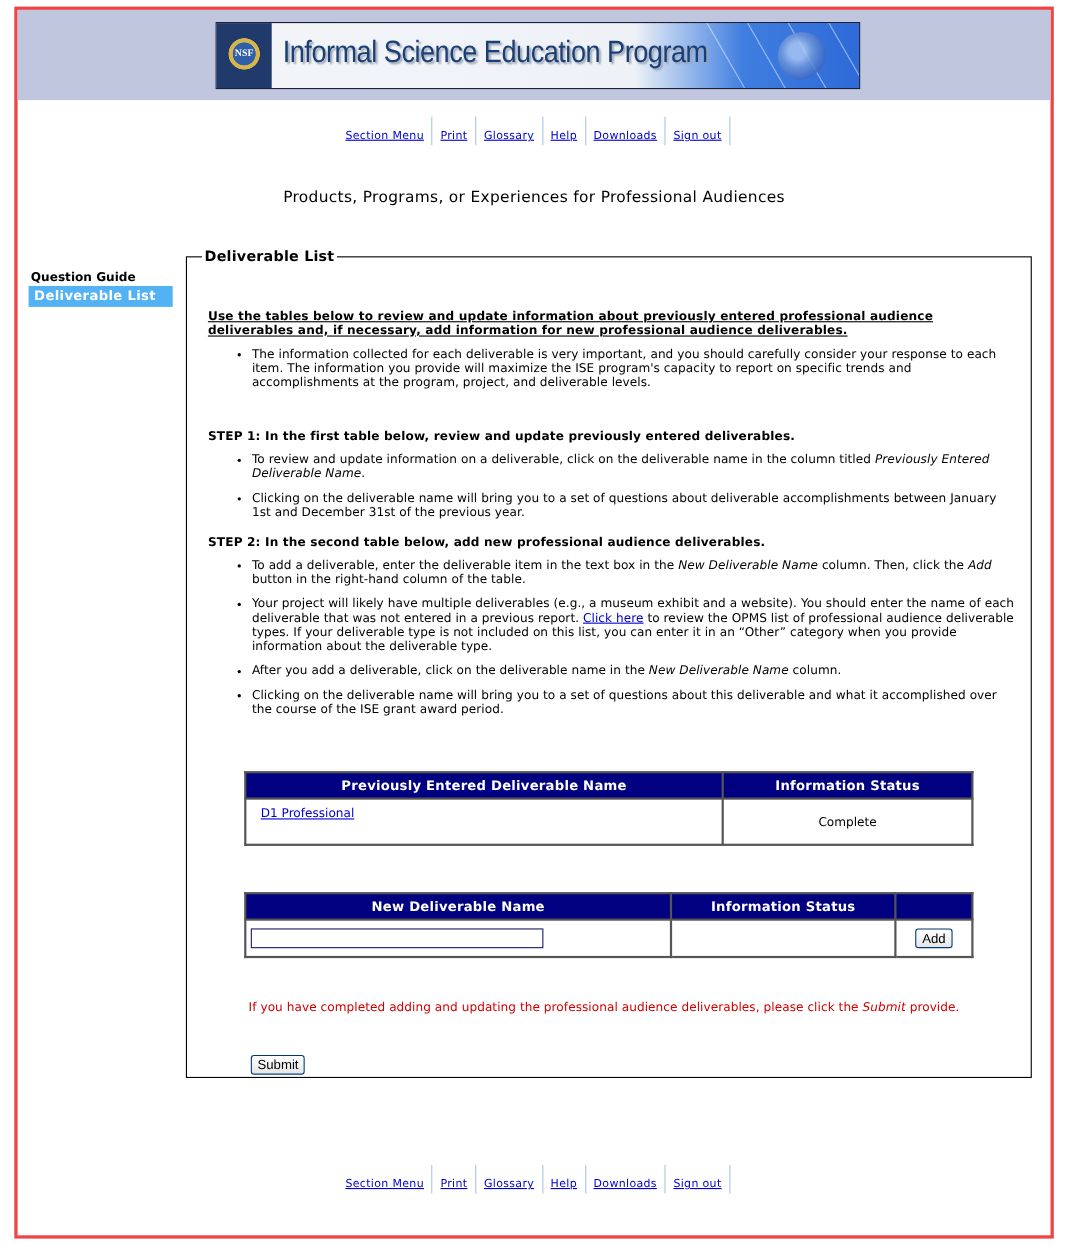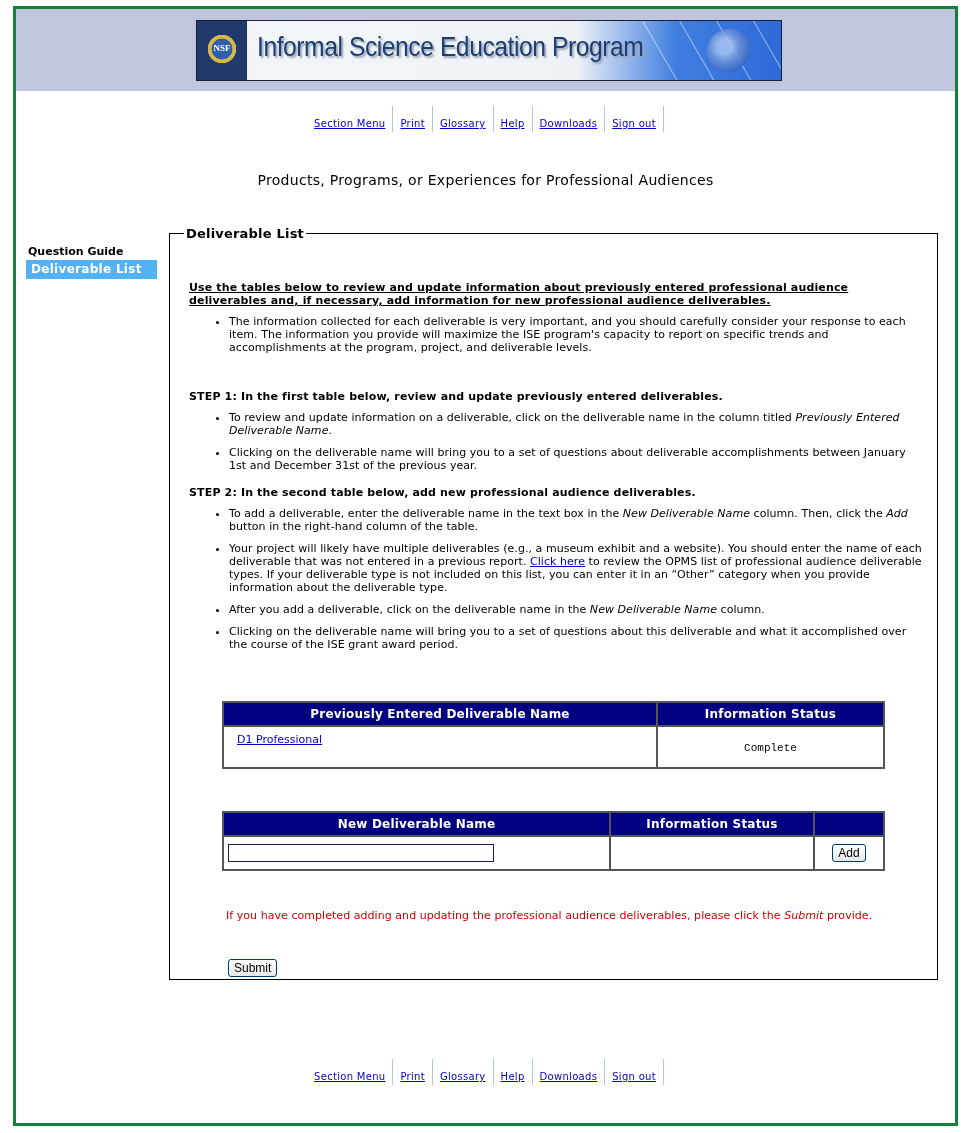--- a/index.html
+++ b/index.html
@@ -1,19 +1,19 @@
 <!DOCTYPE html>
 <html><head>
 <meta charset="utf-8">
 <style>
   html, body { margin:0; padding:0; background:#ffffff; }
   body { width:970px; height:1133px; position:relative; overflow:hidden;
          font-family:"DejaVu Sans", "Liberation Sans", sans-serif; color:#000; }
   .frame { position:absolute; left:13px; top:6px; width:939px; height:1114px;
-           border:3px solid #15803d; background:#fff; }
+           border:3px solid #ef4444; background:#fff; }
   .banner { position:absolute; left:0; top:0; width:939px; height:82px; background:#bfc6de; }
   .logo { position:absolute; left:180px; top:11px; width:584px; height:59px;
           border:1px solid #1a1f3a; background:linear-gradient(90deg,#f3f5f8 0%,#eef2f7 65%,#3f7ee0 82%,#2e6ad8 100%);
           overflow:hidden; }
   .logo-seal { position:absolute; left:0; top:0; width:50px; height:59px; background:#1f3a6b; }
   .logo-seal .ring { position:absolute; left:7px; top:10px; width:36px; height:36px; border-radius:50%;
           background:radial-gradient(circle,#2f5fa8 0 40%,#d6b64a 42% 55%,#1f3a6b 57% 100%); }
   .logo-seal .nsf { position:absolute; left:0; width:50px; top:22px; text-align:center;
           font:bold 9px "Liberation Serif", serif; color:#fff; }
   .logo-title { position:absolute; left:60px; top:10px; font-family:"Liberation Sans Narrow","Liberation Sans",sans-serif;
@@ -49,21 +49,21 @@
   .step2 { margin-top:14px; }
   a.inline { color:#0000cc; text-decoration:underline; }
 
   table.grid { border-collapse:collapse; position:absolute; font-size:11px; }
   table.grid th { background:#000080; color:#fff; font-size:12px; font-weight:bold; height:20px; border:2px solid #555; letter-spacing:0.2px; }
   table.grid td { border:2px solid #555; background:#fff; }
   .t1 { left:52px; top:460px; width:663px; }
   .t2 { left:52px; top:570px; width:663px; }
   .t1 td.name { height:34px; vertical-align:top; padding:6px 0 0 13px; }
   .t1 td.name a { color:#0000cc; text-decoration:underline; }
-  .t1 td.status { text-align:center; padding-top:2px;font-family:Liberation Mono, monospace; }
+  .t1 td.status { text-align:center; padding-top:2px; }
   .t2 td { height:30px; }
   .t2 input { width:264px; height:16px; margin-left:3px; border:1px solid #1a1a66; padding:0; }
   .btn { font-family:"Liberation Sans", sans-serif; font-size:12px; background:linear-gradient(#fff,#e6e6e6);
          border:1px solid #003c74; border-radius:3px; padding:1px 5px; color:#000; }
   .t2 td.add { text-align:center; }
   .warn { position:absolute; left:56px; top:668px; color:#d00000; font-size:11px; letter-spacing:0.05px; }
   .submit-wrap { position:absolute; left:58px; top:716px; }
 </style>
 </head>
 <body>
@@ -103,21 +103,21 @@
       </ul>
 
       <div class="step">STEP 1: In the first table below, review and update previously entered deliverables.</div>
       <ul>
         <li><span>To review and update information on a deliverable, click on the deliverable name in the column titled </span><em>Previously Entered Deliverable Name</em><span>.</span></li>
         <li>Clicking on the deliverable name will bring you to a set of questions about deliverable accomplishments between January 1st and December 31st of the previous year.</li>
       </ul>
 
       <div class="step step2">STEP 2: In the second table below, add new professional audience deliverables.</div>
       <ul>
-        <li><span>To add a deliverable, enter the deliverable name in the text box in the </span><em>New Deliverable Name</em><span> column. Then, click the </span><em>Add</em><span> button in the right-hand column of the table.</span></li>
+        <li><span>To add a deliverable, enter the deliverable item in the text box in the </span><em>New Deliverable Name</em><span> column. Then, click the </span><em>Add</em><span> button in the right-hand column of the table.</span></li>
         <li><span>Your project will likely have multiple deliverables (e.g., a museum exhibit and a website). You should enter the name of each deliverable that was not entered in a previous report. </span><a href="#" class="inline">Click here</a><span> to review the OPMS list of professional audience deliverable types. If your deliverable type is not included on this list, you can enter it in an “Other” category when you provide information about the deliverable type.</span></li>
         <li><span>After you add a deliverable, click on the deliverable name in the </span><em>New Deliverable Name</em><span> column.</span></li>
         <li>Clicking on the deliverable name will bring you to a set of questions about this deliverable and what it accomplished over the course of the ISE grant award period.</li>
       </ul>
     </div>
 
     <table class="grid t1">
       <tbody>
           <tr>
         <th style="width:430px">Previously Entered Deliverable Name</th>

